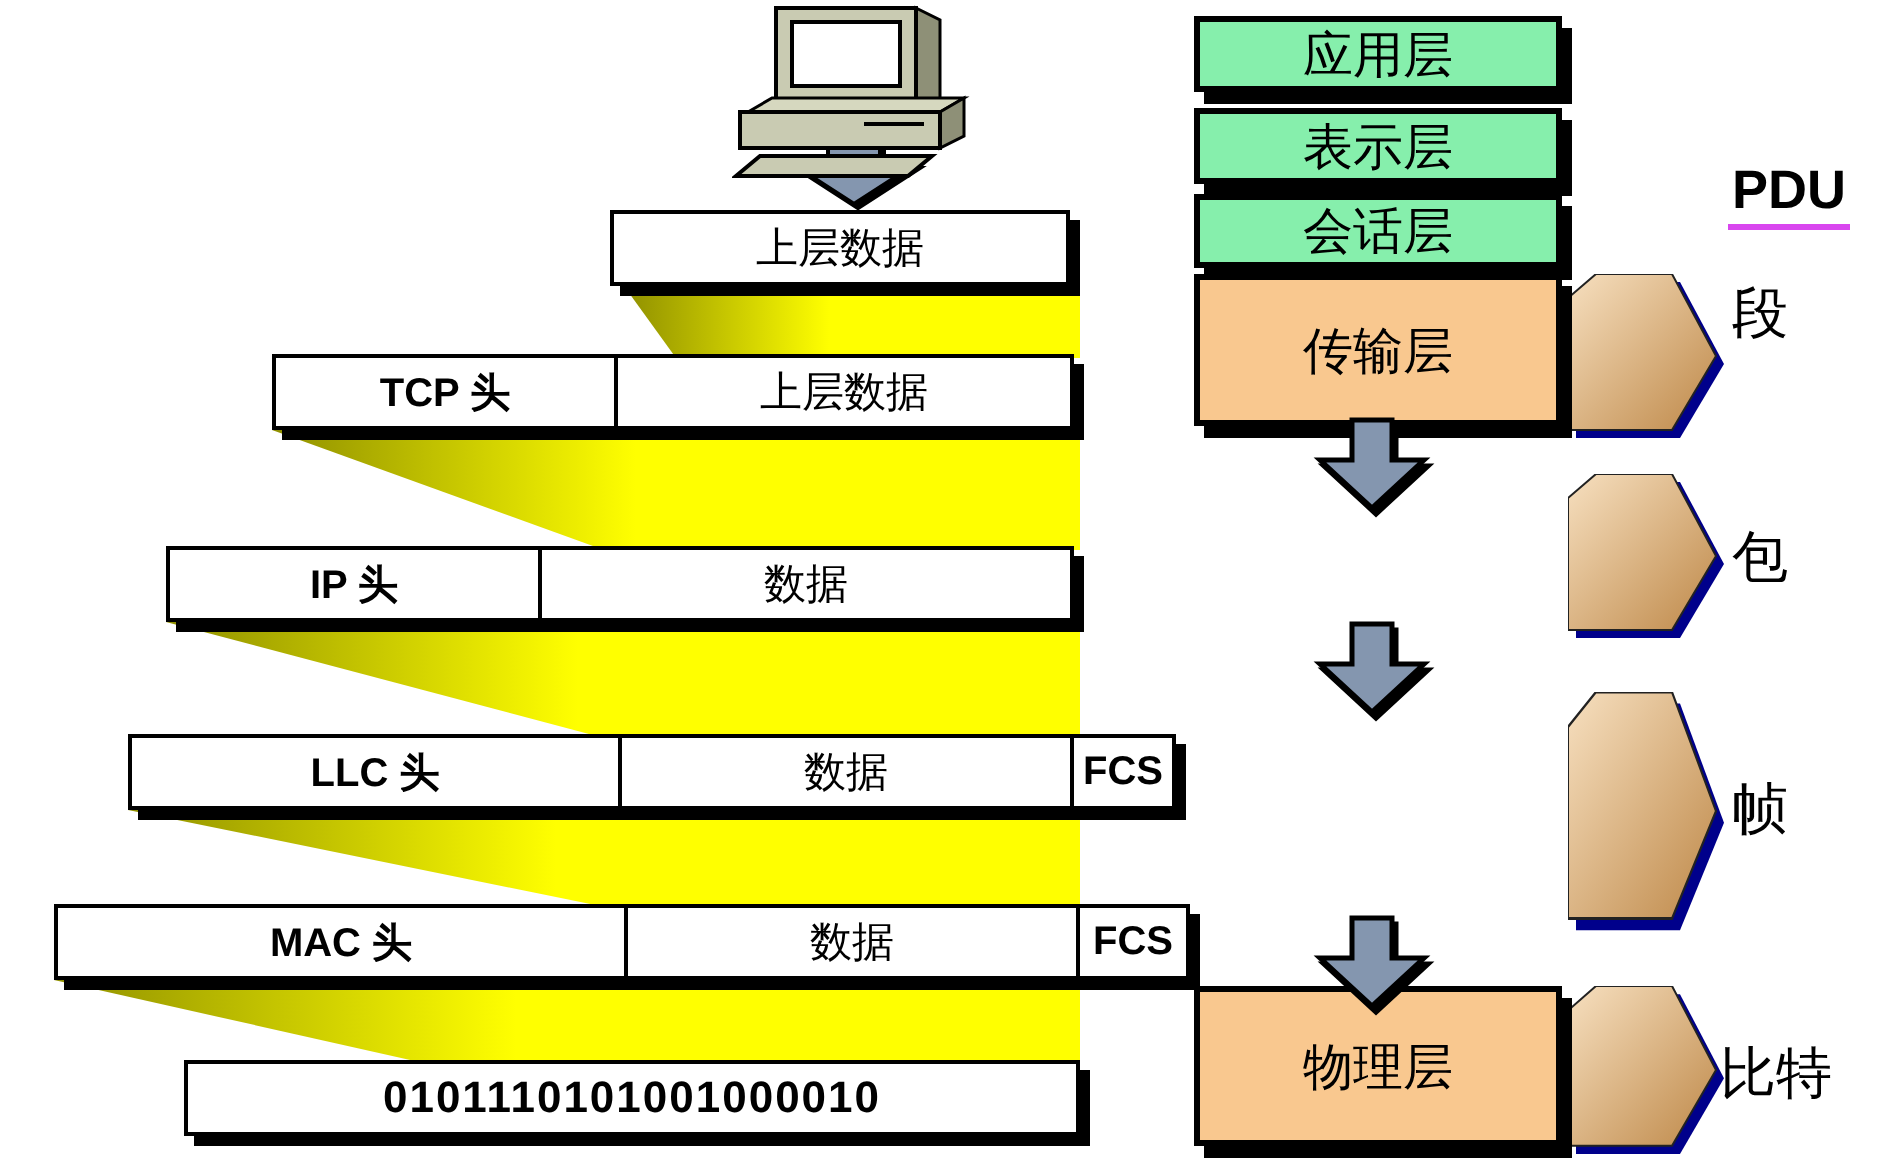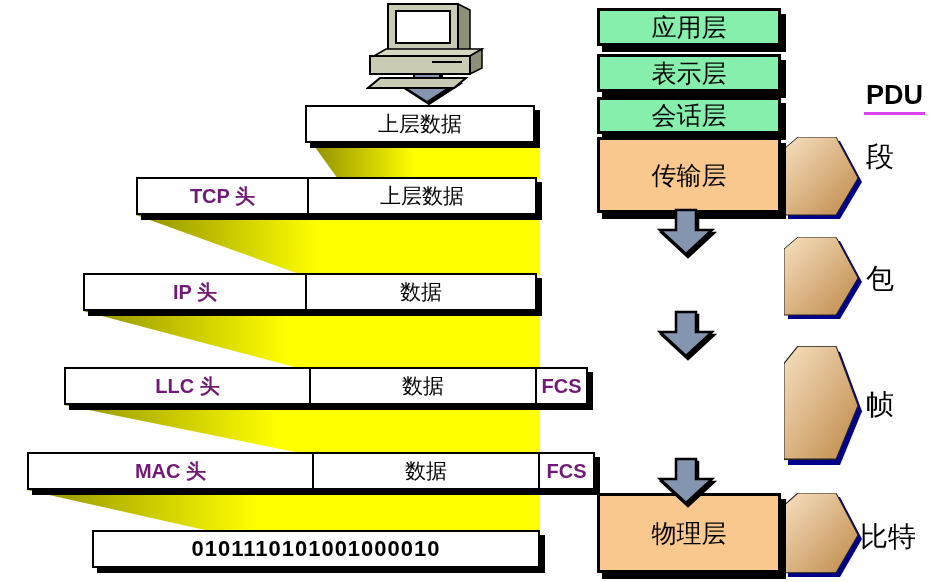--- a/index.html
+++ b/index.html
@@ -6,21 +6,21 @@
   #stage{position:relative;width:951px;height:582px;background:#fff;overflow:hidden;
          font-family:"Liberation Serif",serif;}
   
   .encap-row{position:absolute;display:flex;background:#fff;border:2px solid #000;
              box-shadow:5px 5px 0 #000;z-index:3;box-sizing:border-box;}
   .cell{display:flex;align-items:center;justify-content:center;height:100%;
         box-sizing:border-box;}
   .cell + .cell{border-left:2px solid #000;}
   .cell-data{font-family:"Liberation Serif",serif;font-size:21px;color:#000;}
   .cell-hdr{font-family:"Liberation Sans","Liberation Serif",sans-serif;
-            font-weight:bold;font-size:20px;color:#701a75;}
+            font-weight:bold;font-size:20px;color:#000000;}
   .cell-bits{font-family:"Liberation Sans",sans-serif;font-weight:bold;
              font-size:22px;letter-spacing:1px;color:#000;}
   
   .layer{position:absolute;left:597px;width:184px;display:flex;align-items:center;
          justify-content:center;border:3px solid #000;box-shadow:5px 6px 0 #000;
          font-size:25px;color:#000;z-index:3;box-sizing:border-box;}
   .layer.green{background:#86efac;}
   .layer.orange{background:#F9C88F;}
   .pdu-tab{position:absolute;z-index:2;}
   .down-arrow{position:absolute;z-index:4;filter:drop-shadow(2px 3px 0 #000);}
@@ -77,21 +77,21 @@
   <div class="encap-row" style="left:305px;top:105px;width:230px;height:38px">
     <div class="cell cell-data" style="flex:1">上层数据</div>
   </div>
 
   <div class="encap-row" style="left:136px;top:177px;width:401px;height:38px">
     <div class="cell cell-hdr" style="width:169px">TCP 头</div>
     <div class="cell cell-data" style="flex:1">上层数据</div>
   </div>
 
   <div class="encap-row" style="left:83px;top:273px;width:454px;height:38px">
-    <div class="cell cell-hdr" style="width:220px">IP 头</div>
+    <div class="cell cell-hdr" style="width:184px">IP 头</div>
     <div class="cell cell-data" style="flex:1">数据</div>
   </div>
 
   <div class="encap-row" style="left:64px;top:367px;width:524px;height:38px">
     <div class="cell cell-hdr" style="width:243px">LLC 头</div>
     <div class="cell cell-data" style="flex:1">数据</div>
     <div class="cell cell-hdr" style="width:51px">FCS</div>
   </div>
 
   <div class="encap-row" style="left:27px;top:452px;width:568px;height:38px">

